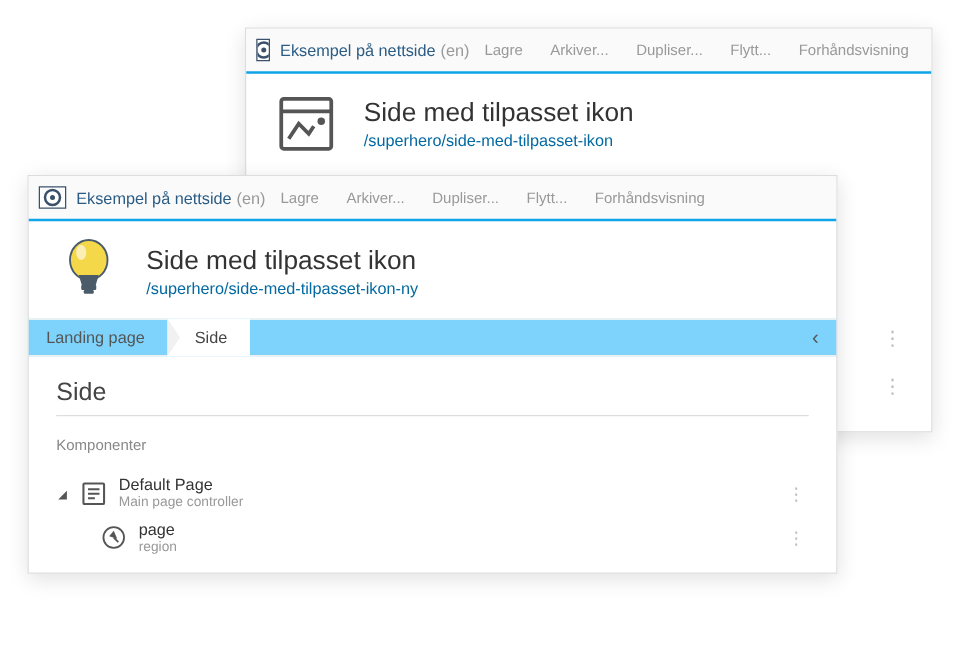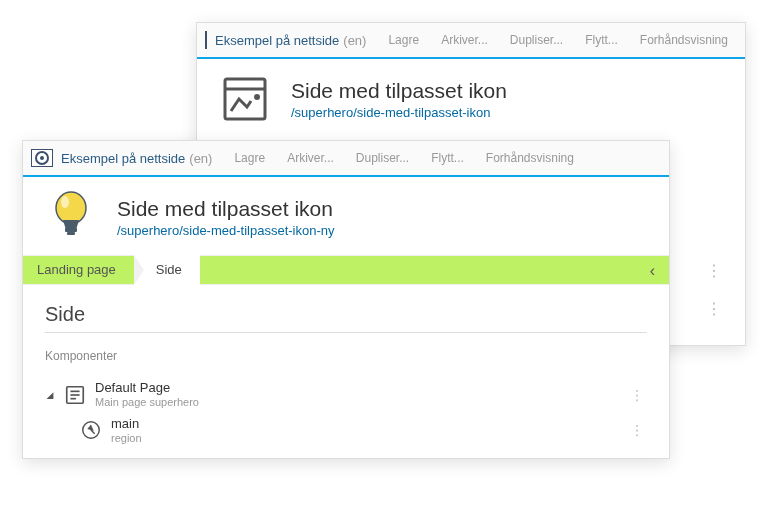--- a/index.html
+++ b/index.html
@@ -69,21 +69,20 @@
   .site-name {
     color: #2b5c84;
     font-size: 13px;
     font-weight: 500;
     margin-right: 2px;
     white-space: nowrap;
   }
   .site-lang {
     color: #999;
     font-size: 13px;
-    margin-right: 10px;
   }
   .topbar-action {
     color: #999;
     font-size: 12px;
     padding: 0 10px;
     cursor: pointer;
     white-space: nowrap;
   }
   .topbar-action:first-of-type { color: #bbb; }
   .header {
@@ -112,21 +111,21 @@
     font-weight: 400;
     margin-bottom: 2px;
   }
   .path {
     font-size: 13px;
     color: #0369a1;
   }
   .breadcrumb {
     display: flex;
     align-items: center;
-    background: #bef264;
+    background: #7dd3fc;
     height: 30px;
     font-size: 13px;
     position: relative;
     border-top: 1px solid #eee;
     border-bottom: 1px solid #eee;
   }
   .crumb {
     padding: 0 18px 0 14px;
     line-height: 30px;
     color: #555;
@@ -305,33 +304,33 @@
         <span class="tree-icon">
           <svg viewBox="0 0 24 24" fill="none" stroke="#555" stroke-width="1.8">
             <rect x="3" y="3" width="18" height="18" rx="1"></rect>
             <line x1="7" y1="8" x2="17" y2="8"></line>
             <line x1="7" y1="12" x2="17" y2="12"></line>
             <line x1="7" y1="16" x2="13" y2="16"></line>
           </svg>
         </span>
         <span class="tree-labels">
           <div class="tree-label-main">Default Page</div>
-          <div class="tree-label-sub">Main page superhero</div>
+          <div class="tree-label-sub">Main page controller</div>
         </span>
         <span class="handle">⋮</span>
       </div>
       <div class="tree-row tree-child">
         <span class="tree-icon">
           <svg viewBox="0 0 24 24" fill="none" stroke="#555" stroke-width="1.6">
             <circle cx="12" cy="12" r="9"></circle>
             <polygon points="12,6 15,13 8,11" fill="#555" stroke="none"></polygon>
             <line x1="12" y1="12" x2="16" y2="16"></line>
           </svg>
         </span>
         <span class="tree-labels">
-          <div class="tree-label-main">main</div>
+          <div class="tree-label-main">page</div>
           <div class="tree-label-sub">region</div>
         </span>
         <span class="handle">⋮</span>
       </div>
     </div>
   </div>
 </div>
 
 </body></html>

